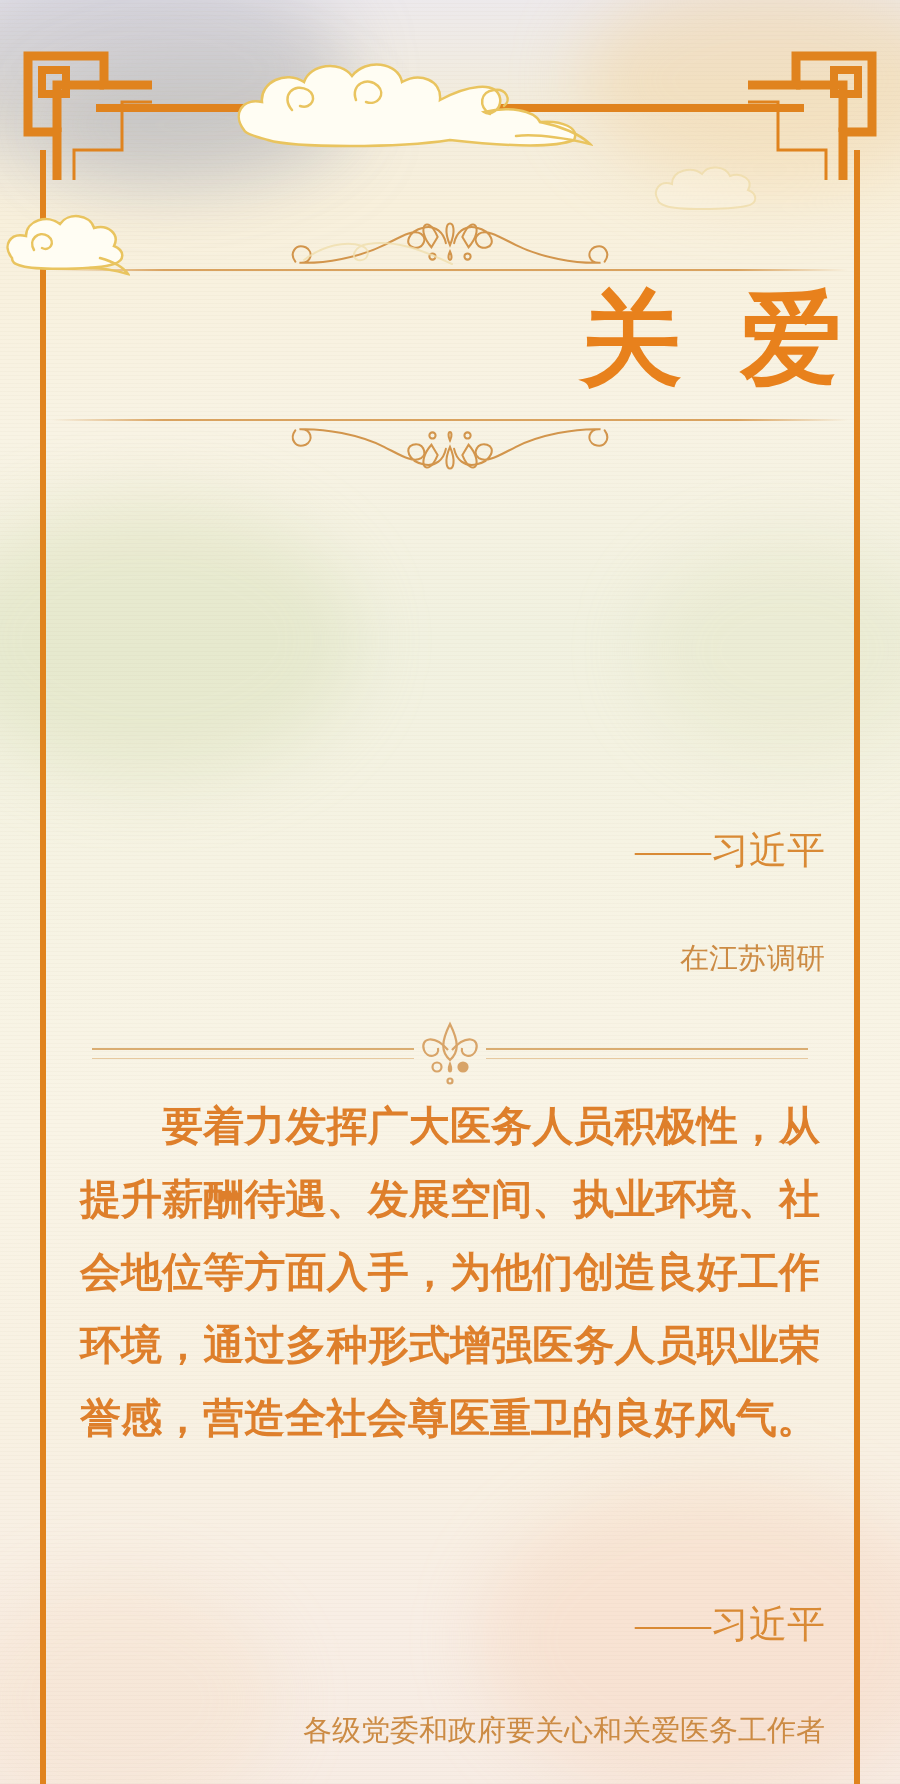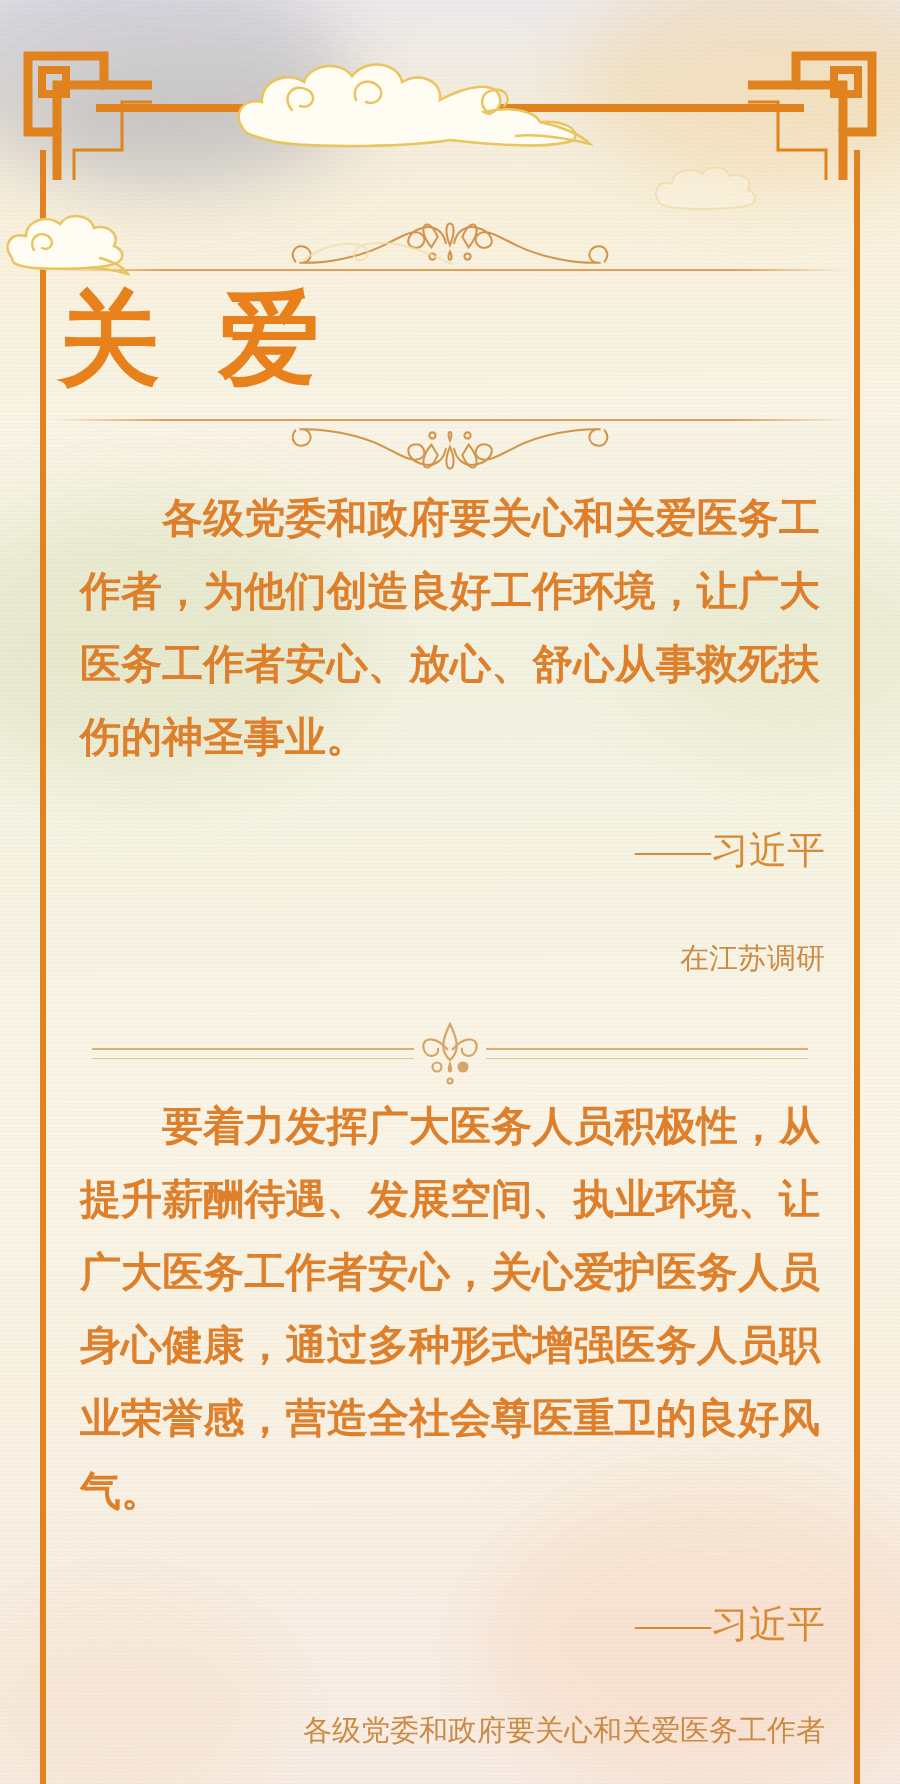--- a/index.html
+++ b/index.html
@@ -42,21 +42,21 @@
   
   .flourish{position:absolute;left:50%;transform:translateX(-50%);width:330px;height:62px;z-index:2;}
   .flourish.top{top:208px;}
   .flourish.bottom{top:422px;transform:translateX(-50%) scaleY(-1);}
   .title-line{position:absolute;left:52px;right:52px;height:2px;z-index:2;
     background:linear-gradient(90deg,rgba(216,158,88,0),rgba(216,158,88,.95) 14%,rgba(216,158,88,.95) 86%,rgba(216,158,88,0));}
   .title-line.l1{top:269px;}
   .title-line.l2{top:419px;}
   .page-title{
     position:absolute;left:0;right:0;top:276px;z-index:2;
-    text-align:left;font-size:102px;font-weight:700;color:#E8811C;
+    text-align:right;font-size:102px;font-weight:700;color:#E8811C;
     letter-spacing:58px;padding-left:58px;line-height:1.25;
   }
   
   .quote-text{
     position:absolute;left:80px;width:740px;z-index:2;margin:0;
     font-size:41px;font-weight:700;color:#DE7F2B;
     line-height:73px;text-align:justify;text-justify:inter-character;
     text-indent:2em;letter-spacing:0;
   }
   .q1-text{top:482px;}
@@ -162,37 +162,36 @@
       <use href="#flswirl2" transform="translate(320,0) scale(-1,1)"></use>
       <path d="M160 36 C148 8 172 8 160 36 Z"></path>
       <path d="M142 38 C126 20 138 4 148 28 Z"></path>
       <path d="M178 38 C194 20 182 4 172 28 Z"></path>
       <path d="M160 42 C155 53 165 53 160 42 Z"></path>
       <circle cx="143" cy="47" r="3"></circle>
       <circle cx="177" cy="47" r="3"></circle>
     </g>
   </svg>
 
-  <p class="quote-text q1-text">各级党委和政府要关心和关爱医务工作者，为他们创造良好工作环境，让广大医务工作者安心、放心、舒心从事救死扶伤的神圣事业。</p>
   <div class="sig attr q1-attr">——习近平</div>
   <div class="sig occ q1-occ">在江苏调研</div>
 
   <div class="divider">
     <div class="div-line left"></div>
     <svg class="fleur" viewBox="0 0 72 66">
       <g fill="none" stroke="#D8A468" stroke-width="2.2">
         <path d="M36 4 C27 22 27 32 36 40 C45 32 45 22 36 4 Z"></path>
         <path d="M34 30 C20 14 6 18 10 30 C13 39 26 37 24 28"></path>
         <path d="M38 30 C52 14 66 18 62 30 C59 39 46 37 48 28"></path>
         <circle cx="23" cy="47" r="4.5"></circle>
         <circle cx="49" cy="47" r="4.5" fill="#D8A468"></circle>
         <path d="M36 44 C32 54 40 54 36 44 Z"></path>
         <circle cx="36" cy="61" r="2.5"></circle>
       </g>
     </svg>
     <div class="div-line right"></div>
   </div>
 
-  <p class="quote-text q2-text">要着力发挥广大医务人员积极性，从提升薪酬待遇、发展空间、执业环境、让广大医务工作者安心，关心爱护医务人员身心健康，通过多种形式增强医务人员职业荣誉感，营造全社会尊医重卫的良好风气。</p>
+  <p class="quote-text q2-text">要着力发挥广大医务人员积极性，从提升薪酬待遇、发展空间、执业环境、社会地位等方面入手，为他们创造良好工作环境，通过多种形式增强医务人员职业荣誉感，营造全社会尊医重卫的良好风气。</p>
   <div class="sig attr q2-attr">——习近平</div>
   <div class="sig occ q2-occ">各级党委和政府要关心和关爱医务工作者</div>
 
 </div>
 
 </body></html>

